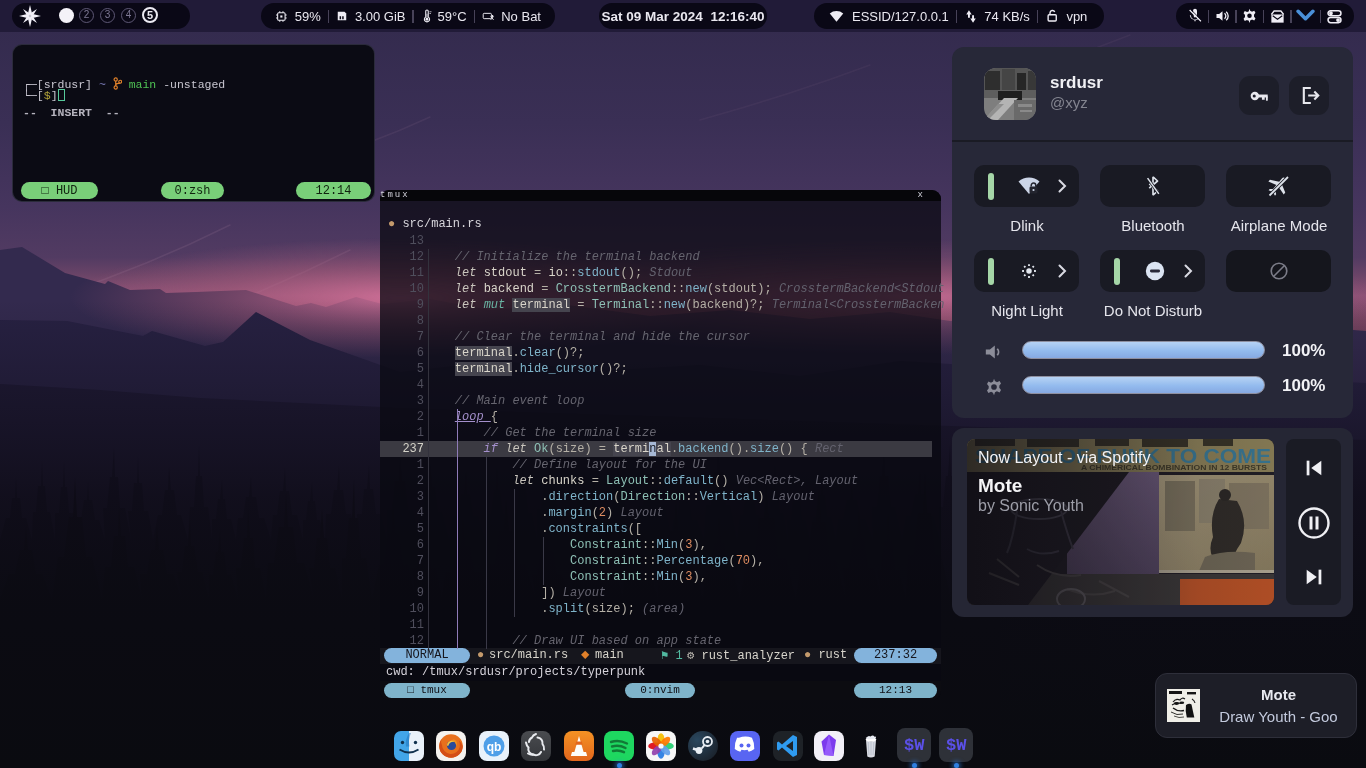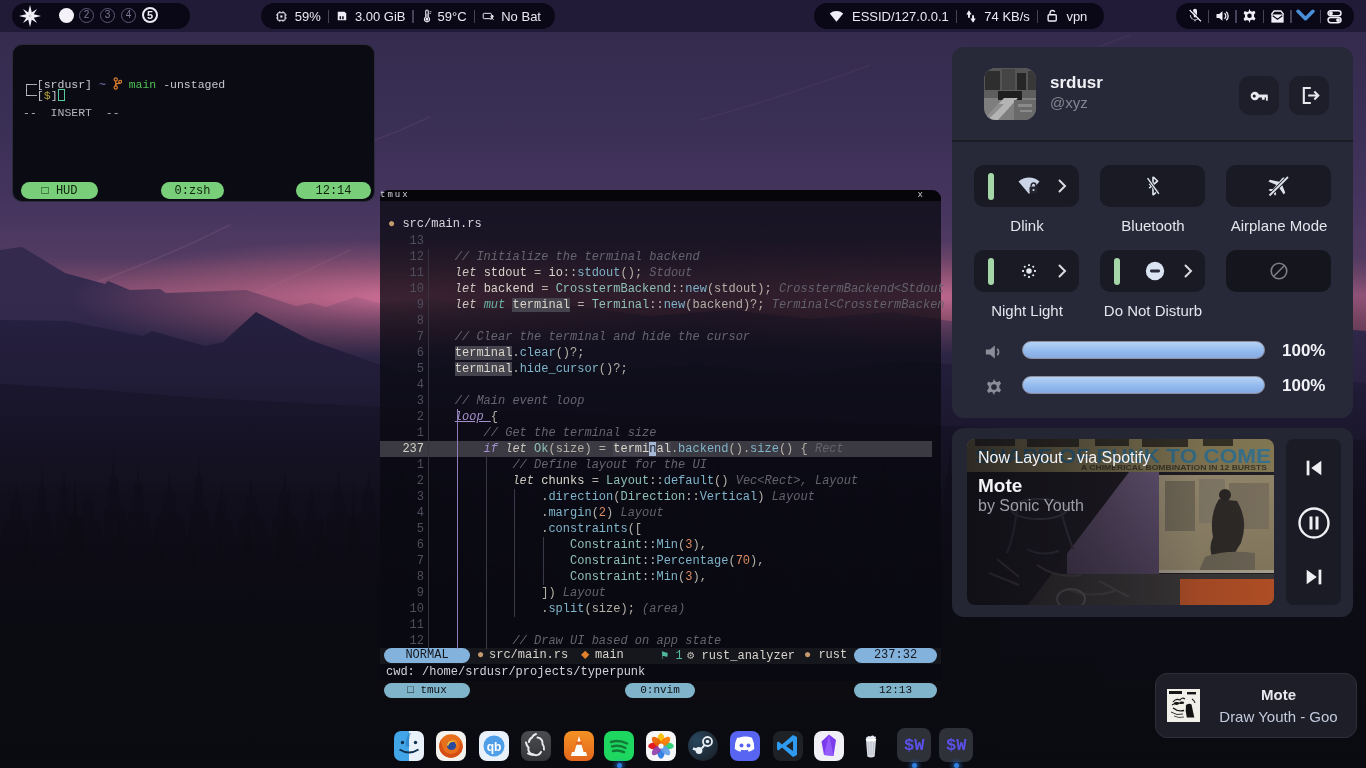--- a/index.html
+++ b/index.html
@@ -134,20 +134,21 @@
     <span style="margin-left:5px;">59°C</span>
       <span class="sep"></span>
     <svg width="18" height="16" viewBox="0 0 28 24" fill="none" stroke="#efedf5" stroke-width="2">
         <rect x="2.5" y="6.5" width="17" height="11" rx="2"></rect>
         <path d="M22 10 v4" stroke-width="2.4"></path>
         <path d="M18 13 l6 7 M24 13 l-6 7" stroke-width="2"></path>
       </svg>
     <span style="margin-left:6px;">No Bat</span>
   </div>
 
+  <div class="pill" style="left:599px;width:168px;justify-content:center;font-weight:bold;font-size:13.5px;">Sat&nbsp;09 Mar 2024&nbsp;&nbsp;12:16:40</div>
 
   <div class="pill" style="left:814px;width:290px;padding:0 14px;">
     <svg width="17" height="14" viewBox="0 0 24 18" fill="#efedf5">
         <path d="M12 17 L2.5 5.5 A15 15 0 0 1 21.5 5.5 Z"></path>
       </svg>
     <span style="margin-left:7px;">ESSID/127.0.0.1</span>
       <span class="sep"></span>
     <svg width="14" height="15" viewBox="0 0 20 22" fill="#efedf5">
         <path d="M6 8 L10 2 L14 8 h-2.6 v5 h-2.8 v-5 Z" transform="translate(-3,0)"></path>
         <path d="M6 14 L10 20 L14 14 h-2.6 v-5 h-2.8 v5 Z" transform="translate(3,0)"></path>
@@ -200,21 +201,21 @@
 </div>
 
 <div id="term1" class="mono">
   <div style="position:absolute;left:10px;top:32px;font-size:11.5px;color:#c7c5cf;white-space:pre;">┌─[srdusr] <span style="color:#8586c8;">~</span> <svg width="9" height="13" viewBox="0 0 10 14" style="vertical-align:-2px;">
         <circle cx="3" cy="2.5" r="1.8" fill="none" stroke="#e0802a" stroke-width="1.3"></circle>
         <circle cx="3" cy="11.5" r="1.8" fill="none" stroke="#e0802a" stroke-width="1.3"></circle>
         <circle cx="8" cy="5" r="1.6" fill="none" stroke="#e0802a" stroke-width="1.3"></circle>
         <path d="M3 4.3 V9.7 M3 9 q0 -2.5 5 -2.5" fill="none" stroke="#e0802a" stroke-width="1.3"></path>
       </svg> <span style="color:#4fc254;">main</span> -unstaged</div>
   <div style="position:absolute;left:10px;top:44px;font-size:11.5px;color:#c7c5cf;white-space:pre;">└─[<span style="color:#b3a43a;">$</span>]<span style="display:inline-block;width:7px;height:12px;border:1.5px solid #57c99a;vertical-align:-2px;"></span></div>
-  <div style="position:absolute;left:10px;top:61px;font-size:11.5px;color:#b6b4be;">--&nbsp;&nbsp;INSERT&nbsp;&nbsp;--</div>
+  <div style="position:absolute;left:10px;top:61px;font-size:11.5px;color:#b6b4be;font-weight:bold;">--&nbsp;&nbsp;INSERT&nbsp;&nbsp;--</div>
   <div class="tpill" style="left:8px;top:137px;width:77px;">□ HUD</div>
   <div class="tpill" style="left:148px;top:137px;width:63px;">0:zsh</div>
   <div class="tpill" style="left:283px;top:137px;width:75px;">12:14</div>
 </div>
 
 <div id="tmuxwin" class="mono">
   <div id="ttitle">tmux<span style="position:absolute;right:18px;letter-spacing:0;">x</span></div>
   <div style="position:absolute;left:8px;top:27px;font-size:12px;color:#d8d6dc;"><span style="color:#c49a6c;">●</span> src/main.rs</div>
   <div id="code" style="position:absolute;left:0;top:43px;width:561px;font-size:12px;line-height:16px;white-space:pre;color:#cdc9be;"><div style="position:relative;height:16px;"><span style="position:absolute;left:0;top:0;width:44px;text-align:right;color:#4f4e5c;">13</span><span style="position:absolute;left:46px;top:0;"></span></div><div style="position:relative;height:16px;"><span style="position:absolute;left:0;top:0;width:44px;text-align:right;color:#4f4e5c;">12</span><span style="position:absolute;left:46px;top:0;"><span style="color:#66656f;font-style:italic;">    // Initialize the terminal backend</span></span></div><div style="position:relative;height:16px;"><span style="position:absolute;left:0;top:0;width:44px;text-align:right;color:#4f4e5c;">11</span><span style="position:absolute;left:46px;top:0;"><span style="color:undefined;">    </span><span style="color:#c9c5bd;font-style:italic;">let </span><span style="color:#d9d5ca;">stdout</span><span style="color:#b5b0a6;"> = </span><span style="color:#d9d5ca;">io</span><span style="color:#b5b0a6;">::</span><span style="color:#7fb4ca;">stdout</span><span style="color:#b5b0a6;">();</span><span style="color:#63626e;font-style:italic;"> Stdout</span></span></div><div style="position:relative;height:16px;"><span style="position:absolute;left:0;top:0;width:44px;text-align:right;color:#4f4e5c;">10</span><span style="position:absolute;left:46px;top:0;"><span style="color:undefined;">    </span><span style="color:#c9c5bd;font-style:italic;">let </span><span style="color:#d9d5ca;">backend</span><span style="color:#b5b0a6;"> = </span><span style="color:#8ec0b5;">CrosstermBackend</span><span style="color:#b5b0a6;">::</span><span style="color:#7fb4ca;">new</span><span style="color:#b5b0a6;">(stdout);</span><span style="color:#63626e;font-style:italic;"> CrosstermBackend&lt;Stdout</span></span></div><div style="position:relative;height:16px;"><span style="position:absolute;left:0;top:0;width:44px;text-align:right;color:#4f4e5c;">9</span><span style="position:absolute;left:46px;top:0;"><span style="color:undefined;">    </span><span style="color:#c9c5bd;font-style:italic;">let </span><span style="color:#69b3a2;font-style:italic;">mut </span><span style="color:#d9d5ca;background:#45444e;">terminal</span><span style="color:#b5b0a6;"> = </span><span style="color:#8ec0b5;">Terminal</span><span style="color:#b5b0a6;">::</span><span style="color:#7fb4ca;">new</span><span style="color:#b5b0a6;">(backend)?;</span><span style="color:#63626e;font-style:italic;"> Terminal&lt;CrosstermBacken</span></span></div><div style="position:relative;height:16px;"><span style="position:absolute;left:0;top:0;width:44px;text-align:right;color:#4f4e5c;">8</span><span style="position:absolute;left:46px;top:0;"></span></div><div style="position:relative;height:16px;"><span style="position:absolute;left:0;top:0;width:44px;text-align:right;color:#4f4e5c;">7</span><span style="position:absolute;left:46px;top:0;"><span style="color:#66656f;font-style:italic;">    // Clear the terminal and hide the cursor</span></span></div><div style="position:relative;height:16px;"><span style="position:absolute;left:0;top:0;width:44px;text-align:right;color:#4f4e5c;">6</span><span style="position:absolute;left:46px;top:0;"><span style="color:undefined;">    </span><span style="color:#d9d5ca;background:#45444e;">terminal</span><span style="color:#b5b0a6;">.</span><span style="color:#7fb4ca;">clear</span><span style="color:#b5b0a6;">()?;</span></span></div><div style="position:relative;height:16px;"><span style="position:absolute;left:0;top:0;width:44px;text-align:right;color:#4f4e5c;">5</span><span style="position:absolute;left:46px;top:0;"><span style="color:undefined;">    </span><span style="color:#d9d5ca;background:#45444e;">terminal</span><span style="color:#b5b0a6;">.</span><span style="color:#7fb4ca;">hide_cursor</span><span style="color:#b5b0a6;">()?;</span></span></div><div style="position:relative;height:16px;"><span style="position:absolute;left:0;top:0;width:44px;text-align:right;color:#4f4e5c;">4</span><span style="position:absolute;left:46px;top:0;"></span></div><div style="position:relative;height:16px;"><span style="position:absolute;left:0;top:0;width:44px;text-align:right;color:#4f4e5c;">3</span><span style="position:absolute;left:46px;top:0;"><span style="color:#66656f;font-style:italic;">    // Main event loop</span></span></div><div style="position:relative;height:16px;"><span style="position:absolute;left:0;top:0;width:44px;text-align:right;color:#4f4e5c;">2</span><span style="position:absolute;left:46px;top:0;"><span style="color:undefined;">    </span><span style="color:#a490cc;font-style:italic;text-decoration:underline;">loop </span><span style="color:#b5b0a6;">{</span></span></div><div style="position:relative;height:16px;"><span style="position:absolute;left:0;top:0;width:44px;text-align:right;color:#4f4e5c;">1</span><span style="position:absolute;left:46px;top:0;"><span style="color:#66656f;font-style:italic;">        // Get the terminal size</span></span></div><div style="position:relative;height:16px;"><div style="position:absolute;left:0;top:0;width:552px;height:16px;background:#3b3a42;"></div><span style="position:absolute;left:0;top:0;width:44px;text-align:right;color:#d4d2c8;">237</span><span style="position:absolute;left:46px;top:0;"><span style="color:undefined;">        </span><span style="color:#a490cc;font-style:italic;">if </span><span style="color:#c9c5bd;font-style:italic;">let </span><span style="color:#8ec0b5;">Ok</span><span style="color:#b5b0a6;">(size) = </span><span style="color:#d9d5ca;background:#45444e;">termi</span><span style="color:#d9d5ca;background:#a6b8d4;color:#15161d;">n</span><span style="color:#d9d5ca;background:#45444e;">al</span><span style="color:#b5b0a6;">.</span><span style="color:#7fb4ca;">backend</span><span style="color:#b5b0a6;">().</span><span style="color:#7fb4ca;">size</span><span style="color:#b5b0a6;">() {</span><span style="color:#63626e;font-style:italic;"> Rect</span></span></div><div style="position:relative;height:16px;"><span style="position:absolute;left:0;top:0;width:44px;text-align:right;color:#4f4e5c;">1</span><span style="position:absolute;left:46px;top:0;"><span style="color:#66656f;font-style:italic;">            // Define layout for the UI</span></span></div><div style="position:relative;height:16px;"><span style="position:absolute;left:0;top:0;width:44px;text-align:right;color:#4f4e5c;">2</span><span style="position:absolute;left:46px;top:0;"><span style="color:undefined;">            </span><span style="color:#c9c5bd;font-style:italic;">let </span><span style="color:#d9d5ca;">chunks</span><span style="color:#b5b0a6;"> = </span><span style="color:#8ec0b5;">Layout</span><span style="color:#b5b0a6;">::</span><span style="color:#7fb4ca;">default</span><span style="color:#b5b0a6;">()</span><span style="color:#63626e;font-style:italic;"> Vec&lt;Rect&gt;, Layout</span></span></div><div style="position:relative;height:16px;"><span style="position:absolute;left:0;top:0;width:44px;text-align:right;color:#4f4e5c;">3</span><span style="position:absolute;left:46px;top:0;"><span style="color:undefined;">                </span><span style="color:#b5b0a6;">.</span><span style="color:#7fb4ca;">direction</span><span style="color:#b5b0a6;">(</span><span style="color:#8ec0b5;">Direction</span><span style="color:#b5b0a6;">::</span><span style="color:#7fb4ca;">Vertical</span><span style="color:#b5b0a6;">)</span><span style="color:#63626e;font-style:italic;"> Layout</span></span></div><div style="position:relative;height:16px;"><span style="position:absolute;left:0;top:0;width:44px;text-align:right;color:#4f4e5c;">4</span><span style="position:absolute;left:46px;top:0;"><span style="color:undefined;">                </span><span style="color:#b5b0a6;">.</span><span style="color:#7fb4ca;">margin</span><span style="color:#b5b0a6;">(</span><span style="color:#dd8c61;">2</span><span style="color:#b5b0a6;">)</span><span style="color:#63626e;font-style:italic;"> Layout</span></span></div><div style="position:relative;height:16px;"><span style="position:absolute;left:0;top:0;width:44px;text-align:right;color:#4f4e5c;">5</span><span style="position:absolute;left:46px;top:0;"><span style="color:undefined;">                </span><span style="color:#b5b0a6;">.</span><span style="color:#7fb4ca;">constraints</span><span style="color:#b5b0a6;">([</span></span></div><div style="position:relative;height:16px;"><span style="position:absolute;left:0;top:0;width:44px;text-align:right;color:#4f4e5c;">6</span><span style="position:absolute;left:46px;top:0;"><span style="color:undefined;">                    </span><span style="color:#8ec0b5;">Constraint</span><span style="color:#b5b0a6;">::</span><span style="color:#7fb4ca;">Min</span><span style="color:#b5b0a6;">(</span><span style="color:#dd8c61;">3</span><span style="color:#b5b0a6;">),</span></span></div><div style="position:relative;height:16px;"><span style="position:absolute;left:0;top:0;width:44px;text-align:right;color:#4f4e5c;">7</span><span style="position:absolute;left:46px;top:0;"><span style="color:undefined;">                    </span><span style="color:#8ec0b5;">Constraint</span><span style="color:#b5b0a6;">::</span><span style="color:#7fb4ca;">Percentage</span><span style="color:#b5b0a6;">(</span><span style="color:#dd8c61;">70</span><span style="color:#b5b0a6;">),</span></span></div><div style="position:relative;height:16px;"><span style="position:absolute;left:0;top:0;width:44px;text-align:right;color:#4f4e5c;">8</span><span style="position:absolute;left:46px;top:0;"><span style="color:undefined;">                    </span><span style="color:#8ec0b5;">Constraint</span><span style="color:#b5b0a6;">::</span><span style="color:#7fb4ca;">Min</span><span style="color:#b5b0a6;">(</span><span style="color:#dd8c61;">3</span><span style="color:#b5b0a6;">),</span></span></div><div style="position:relative;height:16px;"><span style="position:absolute;left:0;top:0;width:44px;text-align:right;color:#4f4e5c;">9</span><span style="position:absolute;left:46px;top:0;"><span style="color:undefined;">                </span><span style="color:#b5b0a6;">])</span><span style="color:#63626e;font-style:italic;"> Layout</span></span></div><div style="position:relative;height:16px;"><span style="position:absolute;left:0;top:0;width:44px;text-align:right;color:#4f4e5c;">10</span><span style="position:absolute;left:46px;top:0;"><span style="color:undefined;">                </span><span style="color:#b5b0a6;">.</span><span style="color:#7fb4ca;">split</span><span style="color:#b5b0a6;">(size);</span><span style="color:#63626e;font-style:italic;"> (area)</span></span></div><div style="position:relative;height:16px;"><span style="position:absolute;left:0;top:0;width:44px;text-align:right;color:#4f4e5c;">11</span><span style="position:absolute;left:46px;top:0;"></span></div><div style="position:relative;height:16px;"><span style="position:absolute;left:0;top:0;width:44px;text-align:right;color:#4f4e5c;">12</span><span style="position:absolute;left:46px;top:0;"><span style="color:#66656f;font-style:italic;">            // Draw UI based on app state</span></span></div></div>
 
@@ -222,21 +223,21 @@
     <div style="position:absolute;left:4px;top:0px;width:86px;height:15px;background:#83b3dc;border-radius:8px;color:#16161d;text-align:center;line-height:15px;">NORMAL</div>
     <div style="position:absolute;left:97px;top:0;color:#c49a6c;">●</div>
     <div style="position:absolute;left:109px;top:0;color:#d8d5cc;">src/main.rs</div>
     <div style="position:absolute;left:201px;top:0;color:#e0802a;">⬥</div>
     <div style="position:absolute;left:215px;top:0;color:#d8d5cc;">main</div>
     <div style="position:absolute;left:281px;top:0;color:#51b8a0;">⚑ 1</div>
     <div style="position:absolute;left:307px;top:0;color:#b9b6ae;">⚙ <span style="color:#d8d5cc;">rust_analyzer</span></div>
     <div style="position:absolute;left:424px;top:0;color:#c49a6c;">● <span style="color:#d8d5cc;">rust</span></div>
     <div style="position:absolute;left:474px;top:0px;width:83px;height:15px;background:#83b3dc;border-radius:8px;color:#16161d;text-align:center;line-height:15px;">237:32</div>
   </div>
-  <div style="position:absolute;left:6px;top:475px;font-size:12px;color:#d5d2da;">cwd: /home/srdusr/projects/typerpunk</div>
+  <div style="position:absolute;left:6px;top:475px;font-size:12px;color:#d5d2da;">cwd: /tmux/srdusr/projects/typerpunk</div>
   <div id="tmuxbar" style="position:absolute;left:0;top:491px;width:561px;height:19px;background:#0c0c11;border-radius:0 0 9px 9px;font-size:11px;">
     <div style="position:absolute;left:4px;top:2px;width:86px;height:15px;background:#7fb4ca;border-radius:8px;color:#101015;text-align:center;line-height:15px;">□ tmux</div>
     <div style="position:absolute;left:245px;top:2px;width:70px;height:15px;background:#7fb4ca;border-radius:8px;color:#101015;text-align:center;line-height:15px;">0:nvim</div>
     <div style="position:absolute;left:474px;top:2px;width:83px;height:15px;background:#7fb4ca;border-radius:8px;color:#101015;text-align:center;line-height:15px;">12:13</div>
   </div>
 <div style="position:absolute;left:48px;top:59px;width:1px;height:400px;background:#33323d;"></div>
     <div style="position:absolute;left:76.8px;top:219px;width:1px;height:240px;background:#8f7bb8;"></div>
     <div style="position:absolute;left:105.6px;top:267px;width:1px;height:192px;background:#3a3947;"></div>
     <div style="position:absolute;left:134.4px;top:299px;width:1px;height:128px;background:#3a3947;"></div>
     <div style="position:absolute;left:163.2px;top:347px;width:1px;height:48px;background:#3a3947;"></div>

